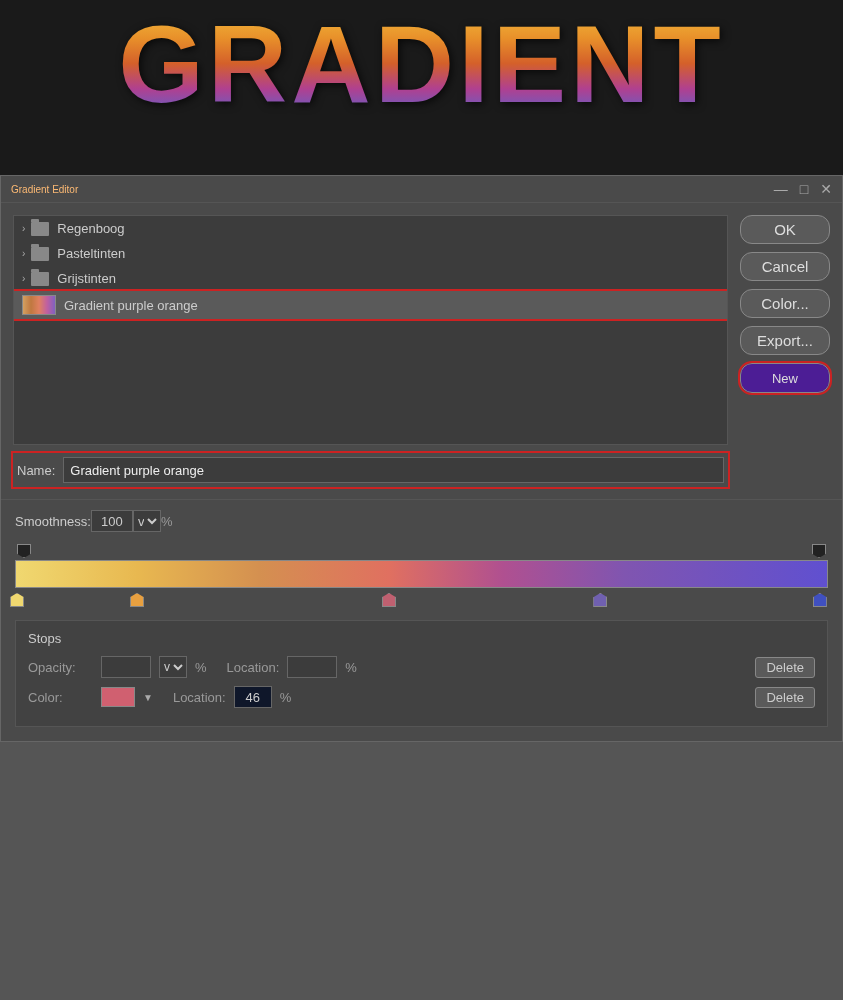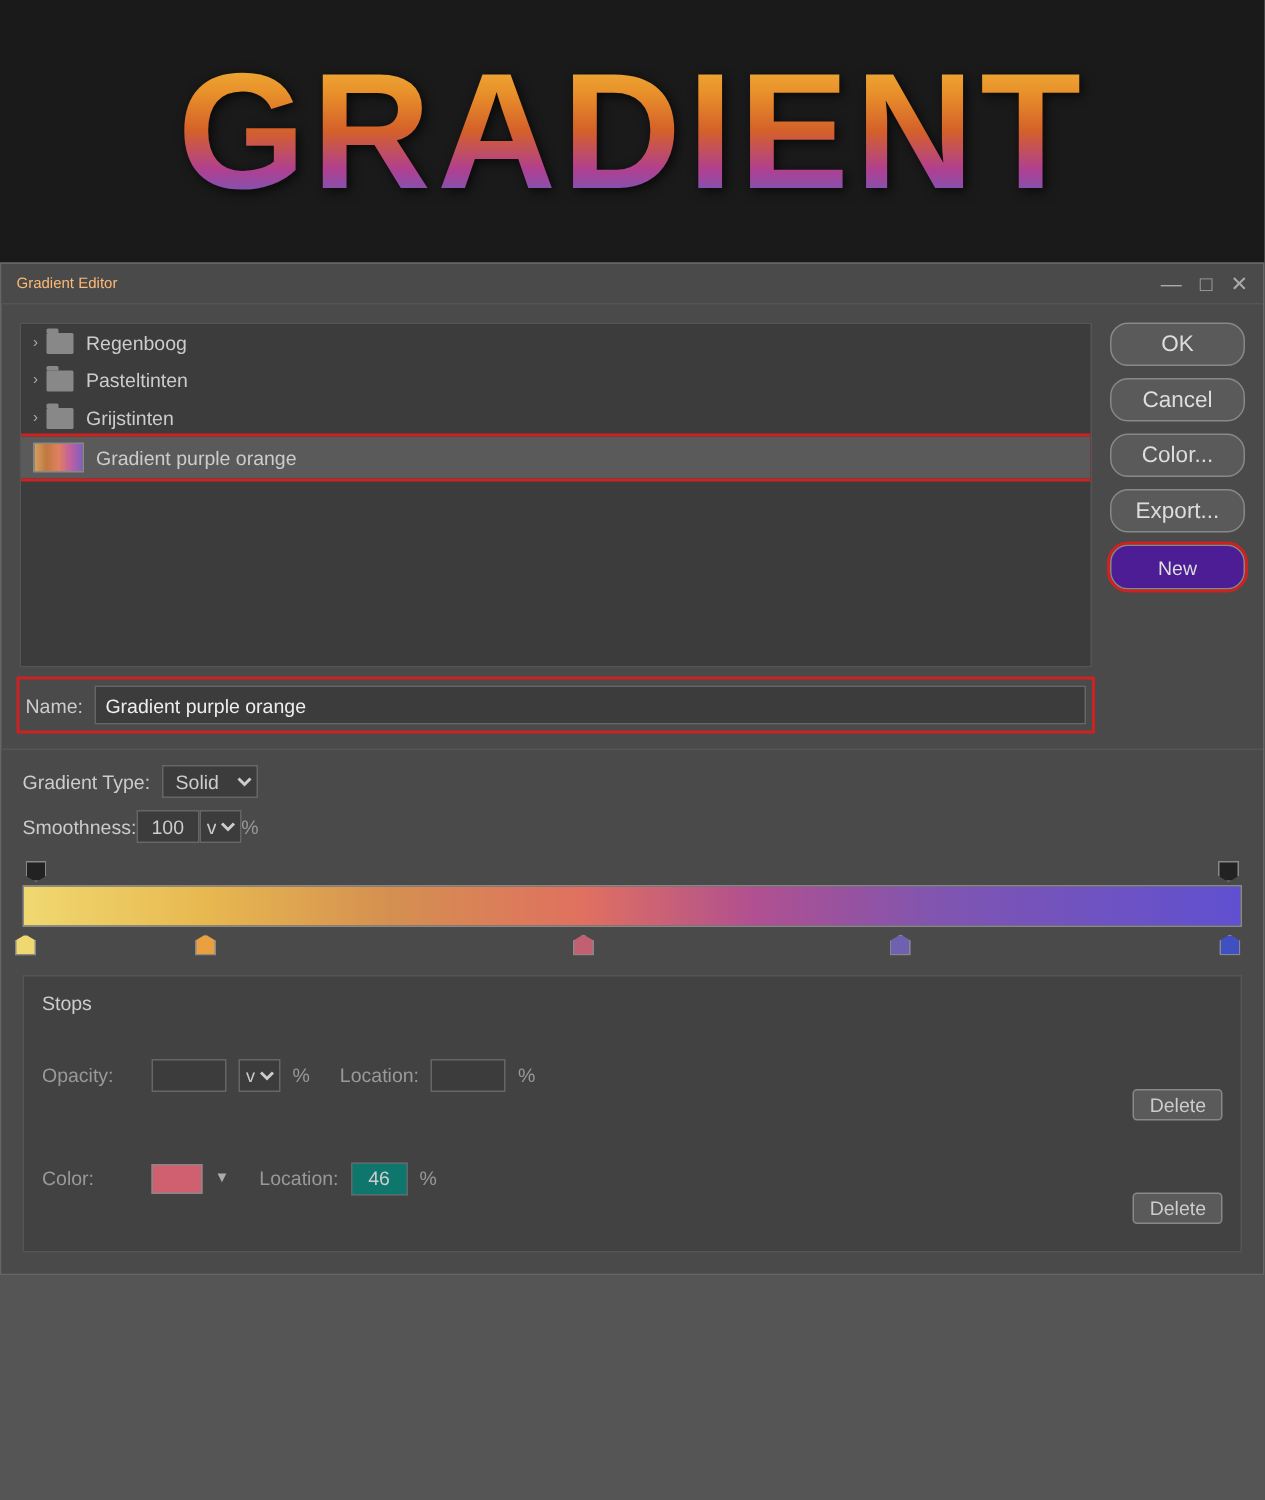--- a/index.html
+++ b/index.html
@@ -11,21 +11,21 @@
       font-size: 13px;
       background: #555;
     }
 
     
     .preview-area {
       width: 843px;
       height: 175px;
       background: #1a1a1a;
       display: flex;
-      align-items: center;
+      align-items: flex-start;
       justify-content: center;
       overflow: hidden;
     }
     .gradient-title {
       font-size: 110px;
       font-weight: 900;
       font-family: Arial Black, Impact, sans-serif;
       letter-spacing: 4px;
       background: linear-gradient(to bottom, #f5c842 0%, #e8902a 30%, #d4602a 50%, #b04090 70%, #6060c8 90%, #3040a0 100%);
       -webkit-background-clip: text;
@@ -395,37 +395,36 @@
     }
     .delete-btn {
       background: #5a5a5a;
       border: 1px solid #888;
       border-radius: 3px;
       color: #ccc;
       font-size: 13px;
       padding: 2px 10px;
       cursor: pointer;
       margin-left: auto;
-      margin-top: 40px;
     }
 
     .color-swatch-box {
       width: 34px;
       height: 20px;
       background: #d06070;
       border: 1px solid #888;
       cursor: pointer;
     }
     .dropdown-arrow {
       color: #aaa;
       font-size: 10px;
       cursor: pointer;
     }
     .loc-value-input {
-      background: #0f766e;
+      background: #0f172a;
       border: 1px solid #666;
       color: #ccc;
       font-size: 13px;
       width: 38px;
       height: 22px;
       padding: 2px 4px;
       text-align: center;
     }
   </style>
 </head>
@@ -491,27 +490,20 @@
       <button class="dialog-btn">Cancel</button>
       <button class="dialog-btn">Color...</button>
       <button class="dialog-btn">Export...</button>
       <button class="new-btn">New</button>
     </div>
 
   </div>
 
   <div class="lower-section">
 
-    <div class="gradient-type-row">
-      <span class="row-label">Gradient Type:</span>
-      <select class="select-box">
-        <option>Solid</option>
-        <option>Noise</option>
-      </select>
-    </div>
 
     <div class="smoothness-row">
       <span class="row-label">Smoothness:</span>
       <input class="small-input" type="text" value="100" style="">
       <select class="select-box" style="width:28px; padding:0;">
         <option>v</option>
       </select>
       <span class="pct-label">%</span>
     </div>
 

